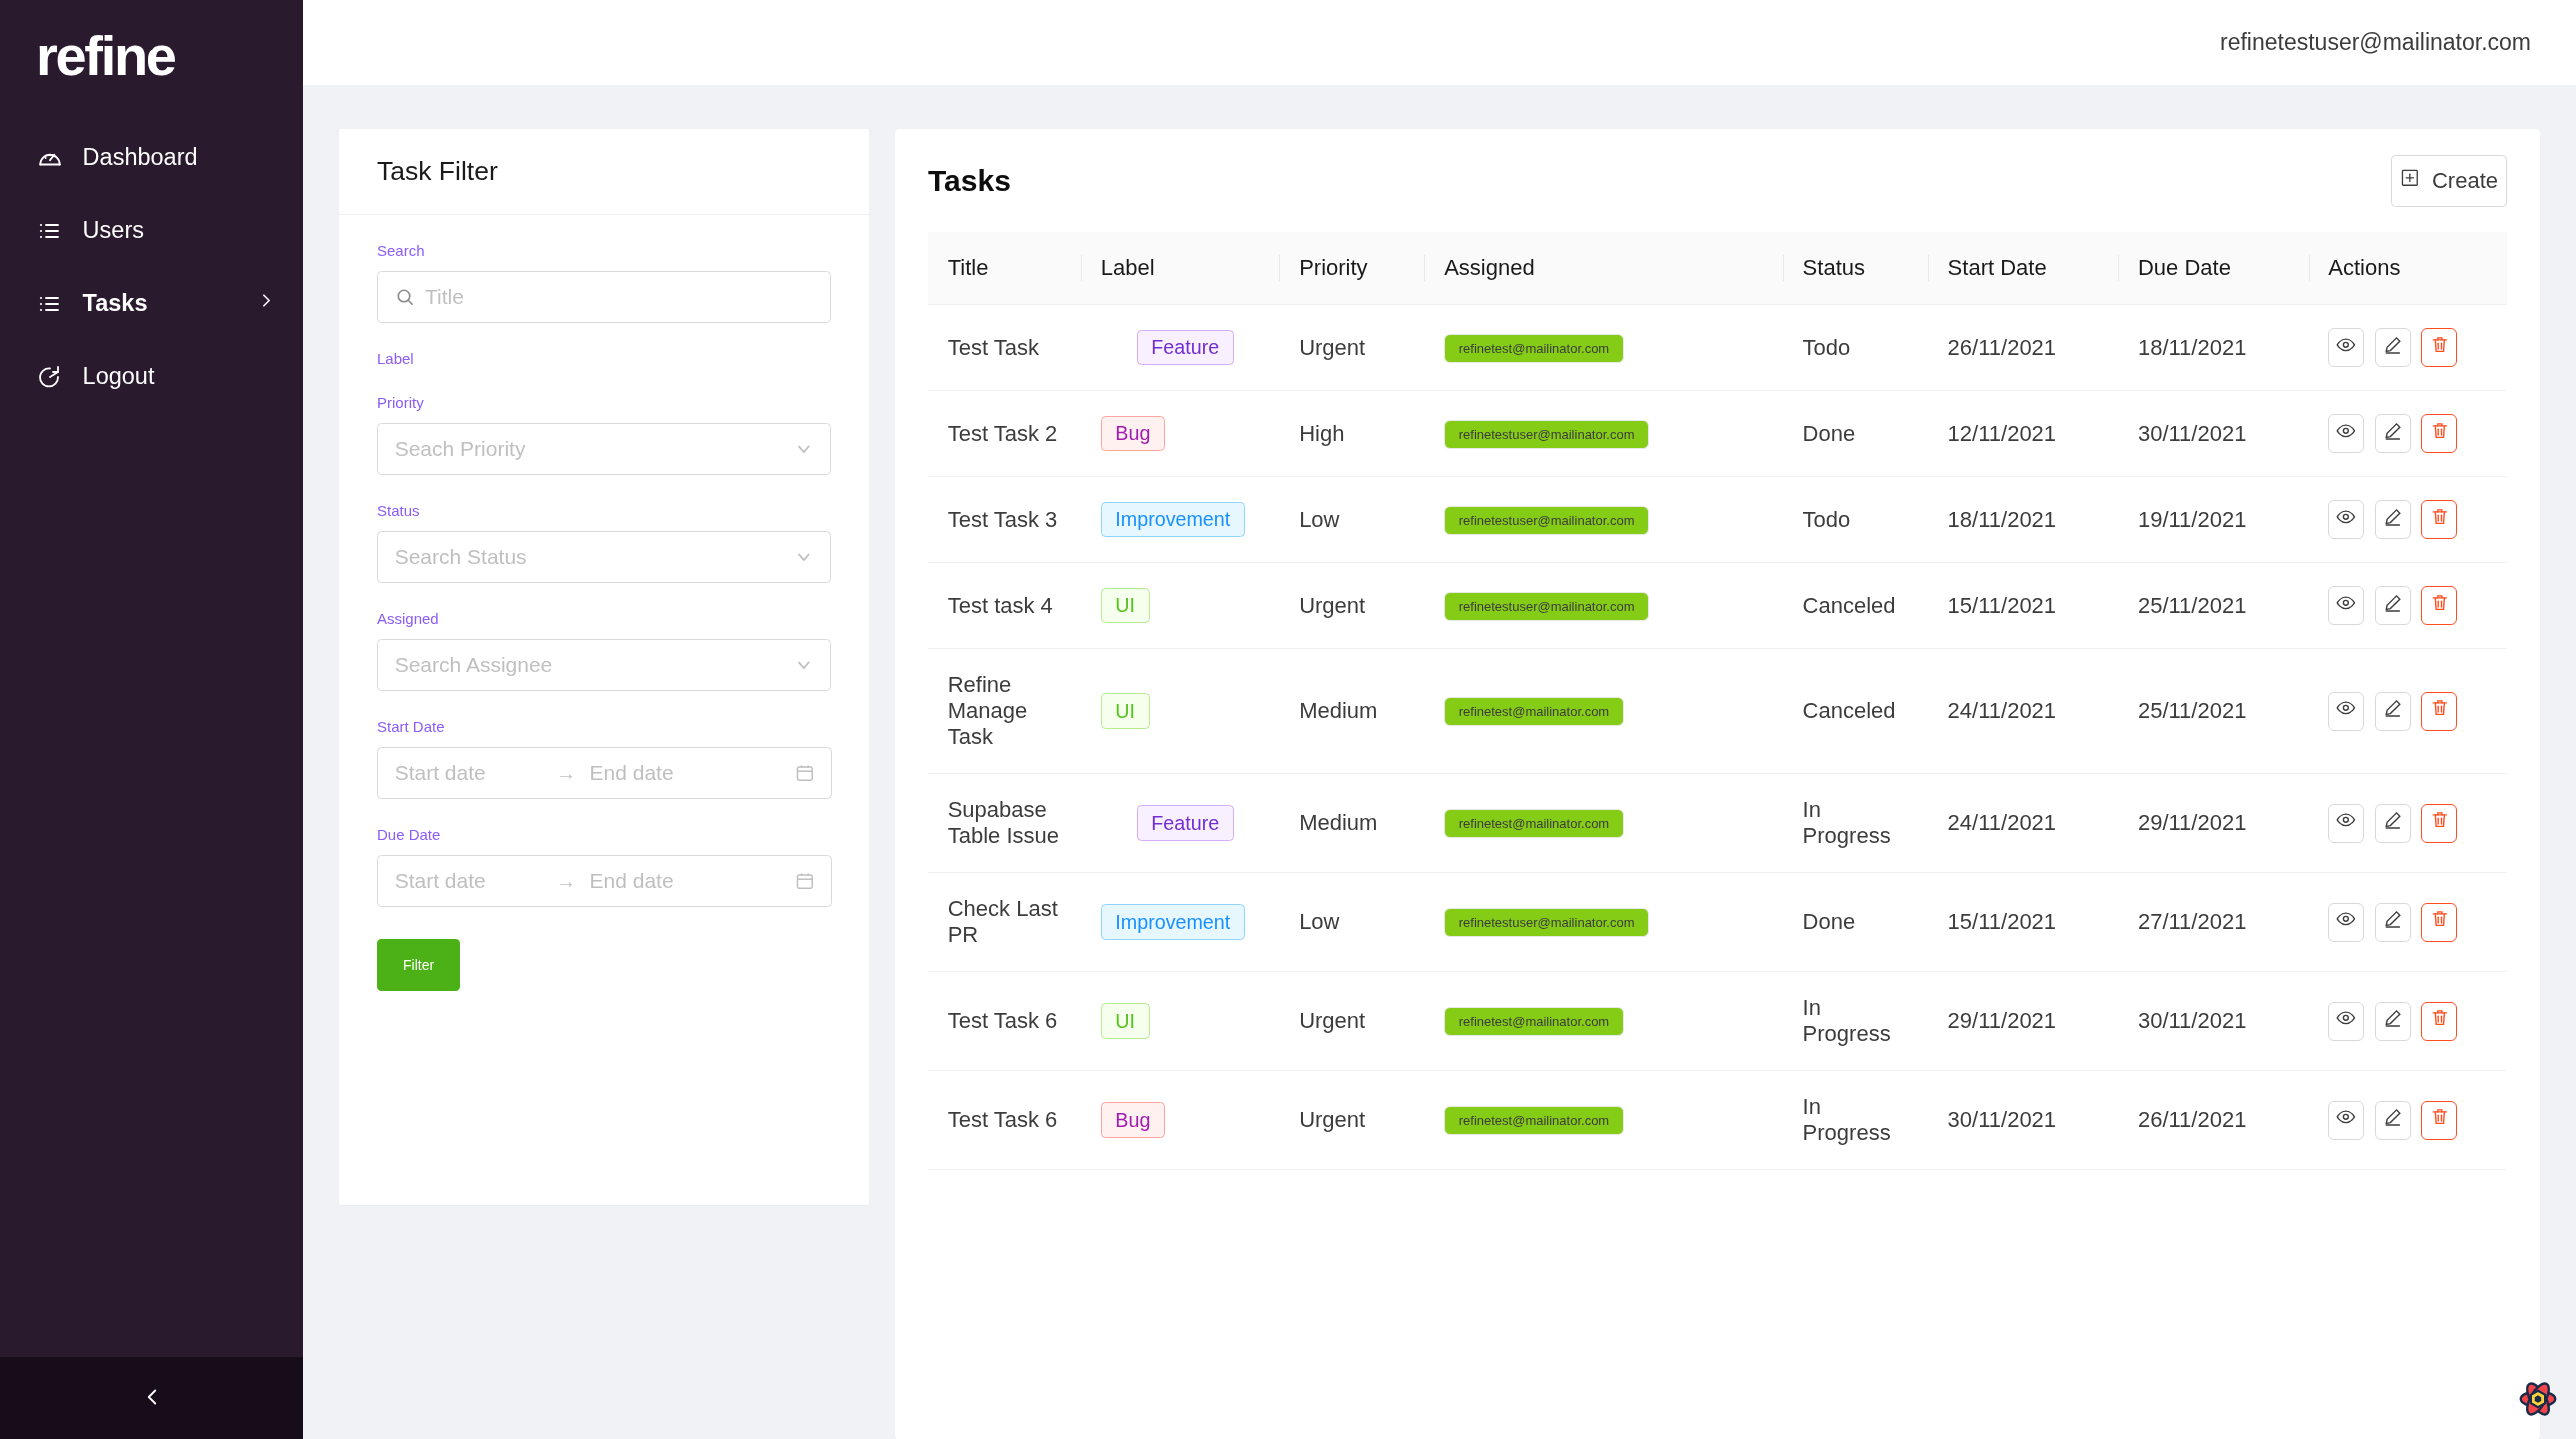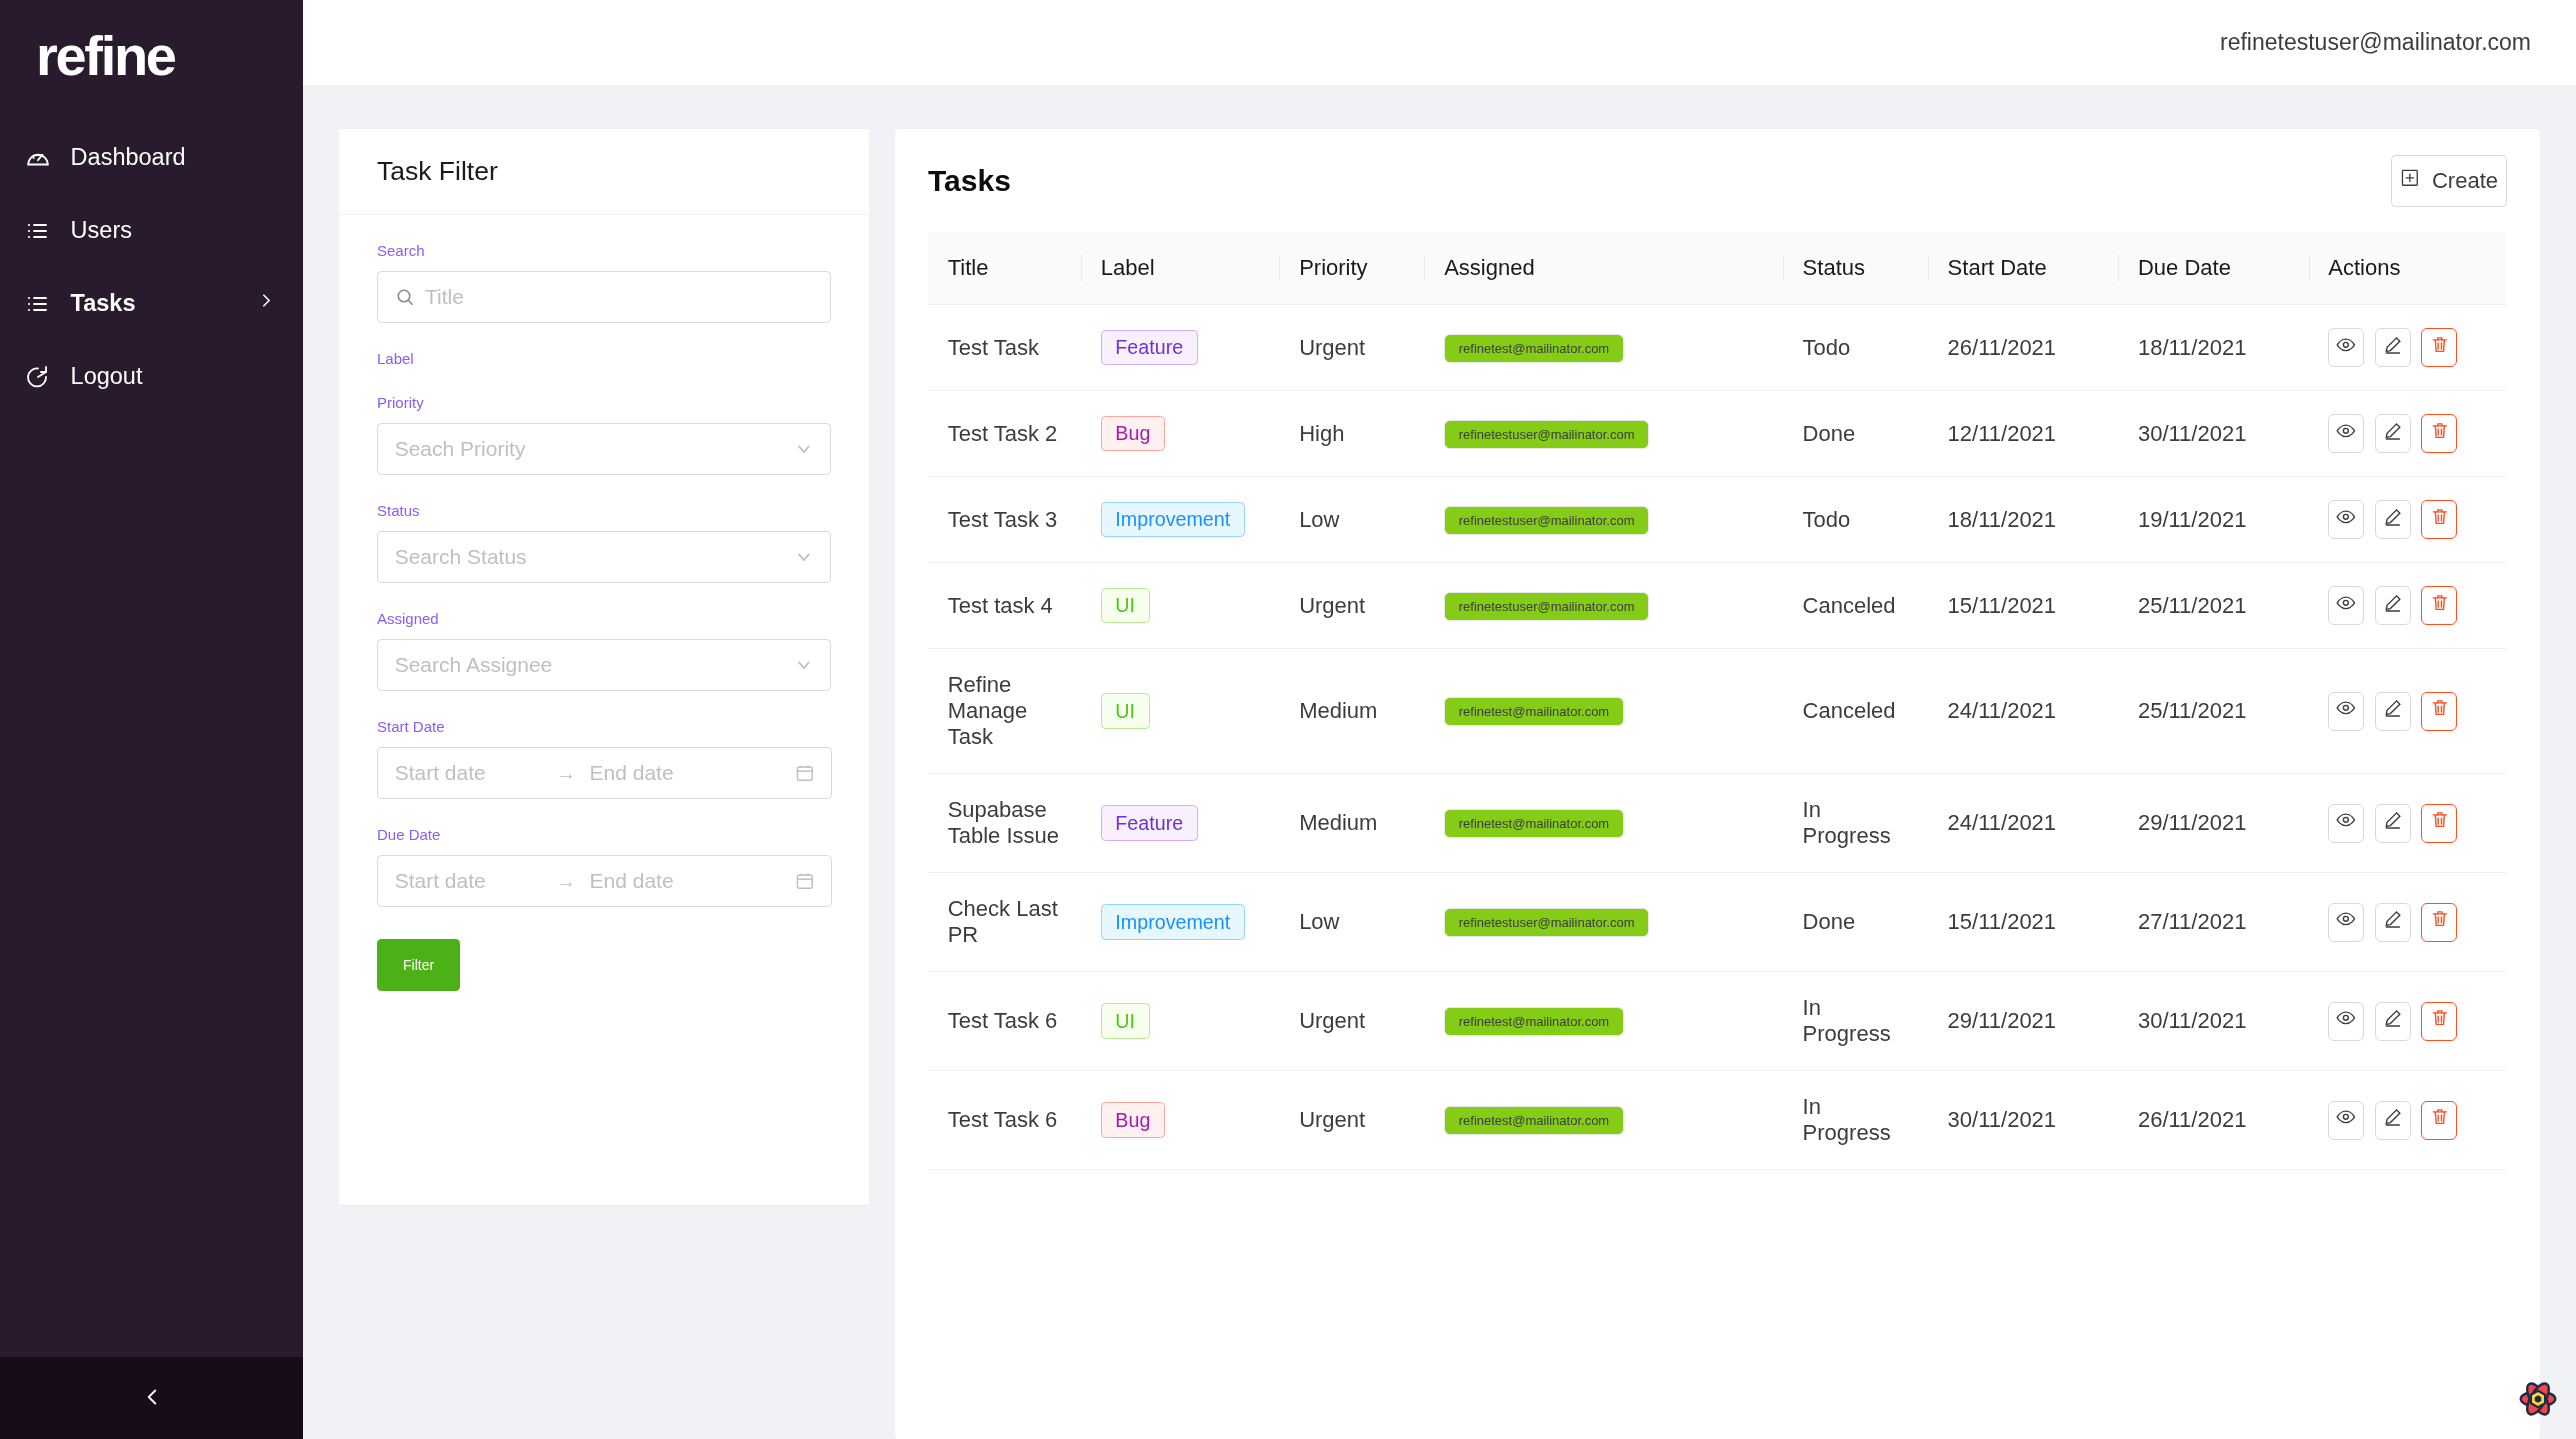--- a/index.html
+++ b/index.html
@@ -35,21 +35,21 @@
   .logo-dot {
     position: absolute;
     width: 11.4px; height: 11.4px; border-radius: 50%;
     background: #2a1a2e;
     left: 107px; top: 12px;
   }
   .nav { padding-top: 9px; }
   .nav-item {
     display: flex; align-items: center;
     height: 73px;
-    padding: 0 26px 0 25px;
+    padding: 0 26px 0 37px;
     color: #ffffff;
     font-size: 23.5px;
     cursor: pointer;
     position: relative;
   }
   .nav-item.active { font-weight: 700; }
   .nav-item .nav-ico {
     width: 32px; flex: 0 0 32px;
     display: flex; align-items: center; justify-content: flex-start;
     margin-right: 13.6px;
@@ -205,21 +205,21 @@
   .c-act    { width: 197px; }
 
   .tag {
     display: inline-block;
     border-radius: 4.5px;
     padding: 4.5px 13.6px;
     font-size: 19.7px;
     line-height: 1.25;
     border: 0.8px solid;
   }
-  .tag.purple { background: #f9f0ff; border-color: #d3adf7; color: #722ed1; }
+  .tag.purple { background: #f9f0ff; border-color: #d3adf7; color: #722ed1; margin-left: 36px; }
   .tag.red    { background: #fff1f0; border-color: #ffa39e; color: #a21caf; }
   .tag.blue   { background: #e6f7ff; border-color: #91d5ff; color: #1890ff; }
   .tag.green  { background: #f6ffed; border-color: #b7eb8f; color: #52c41a; }
 
   .chip {
     display: inline-block;
     background: #84cc16;
     border: 0.8px solid #e8e8e8;
     border-radius: 6px;
     padding: 6px 13.6px;

